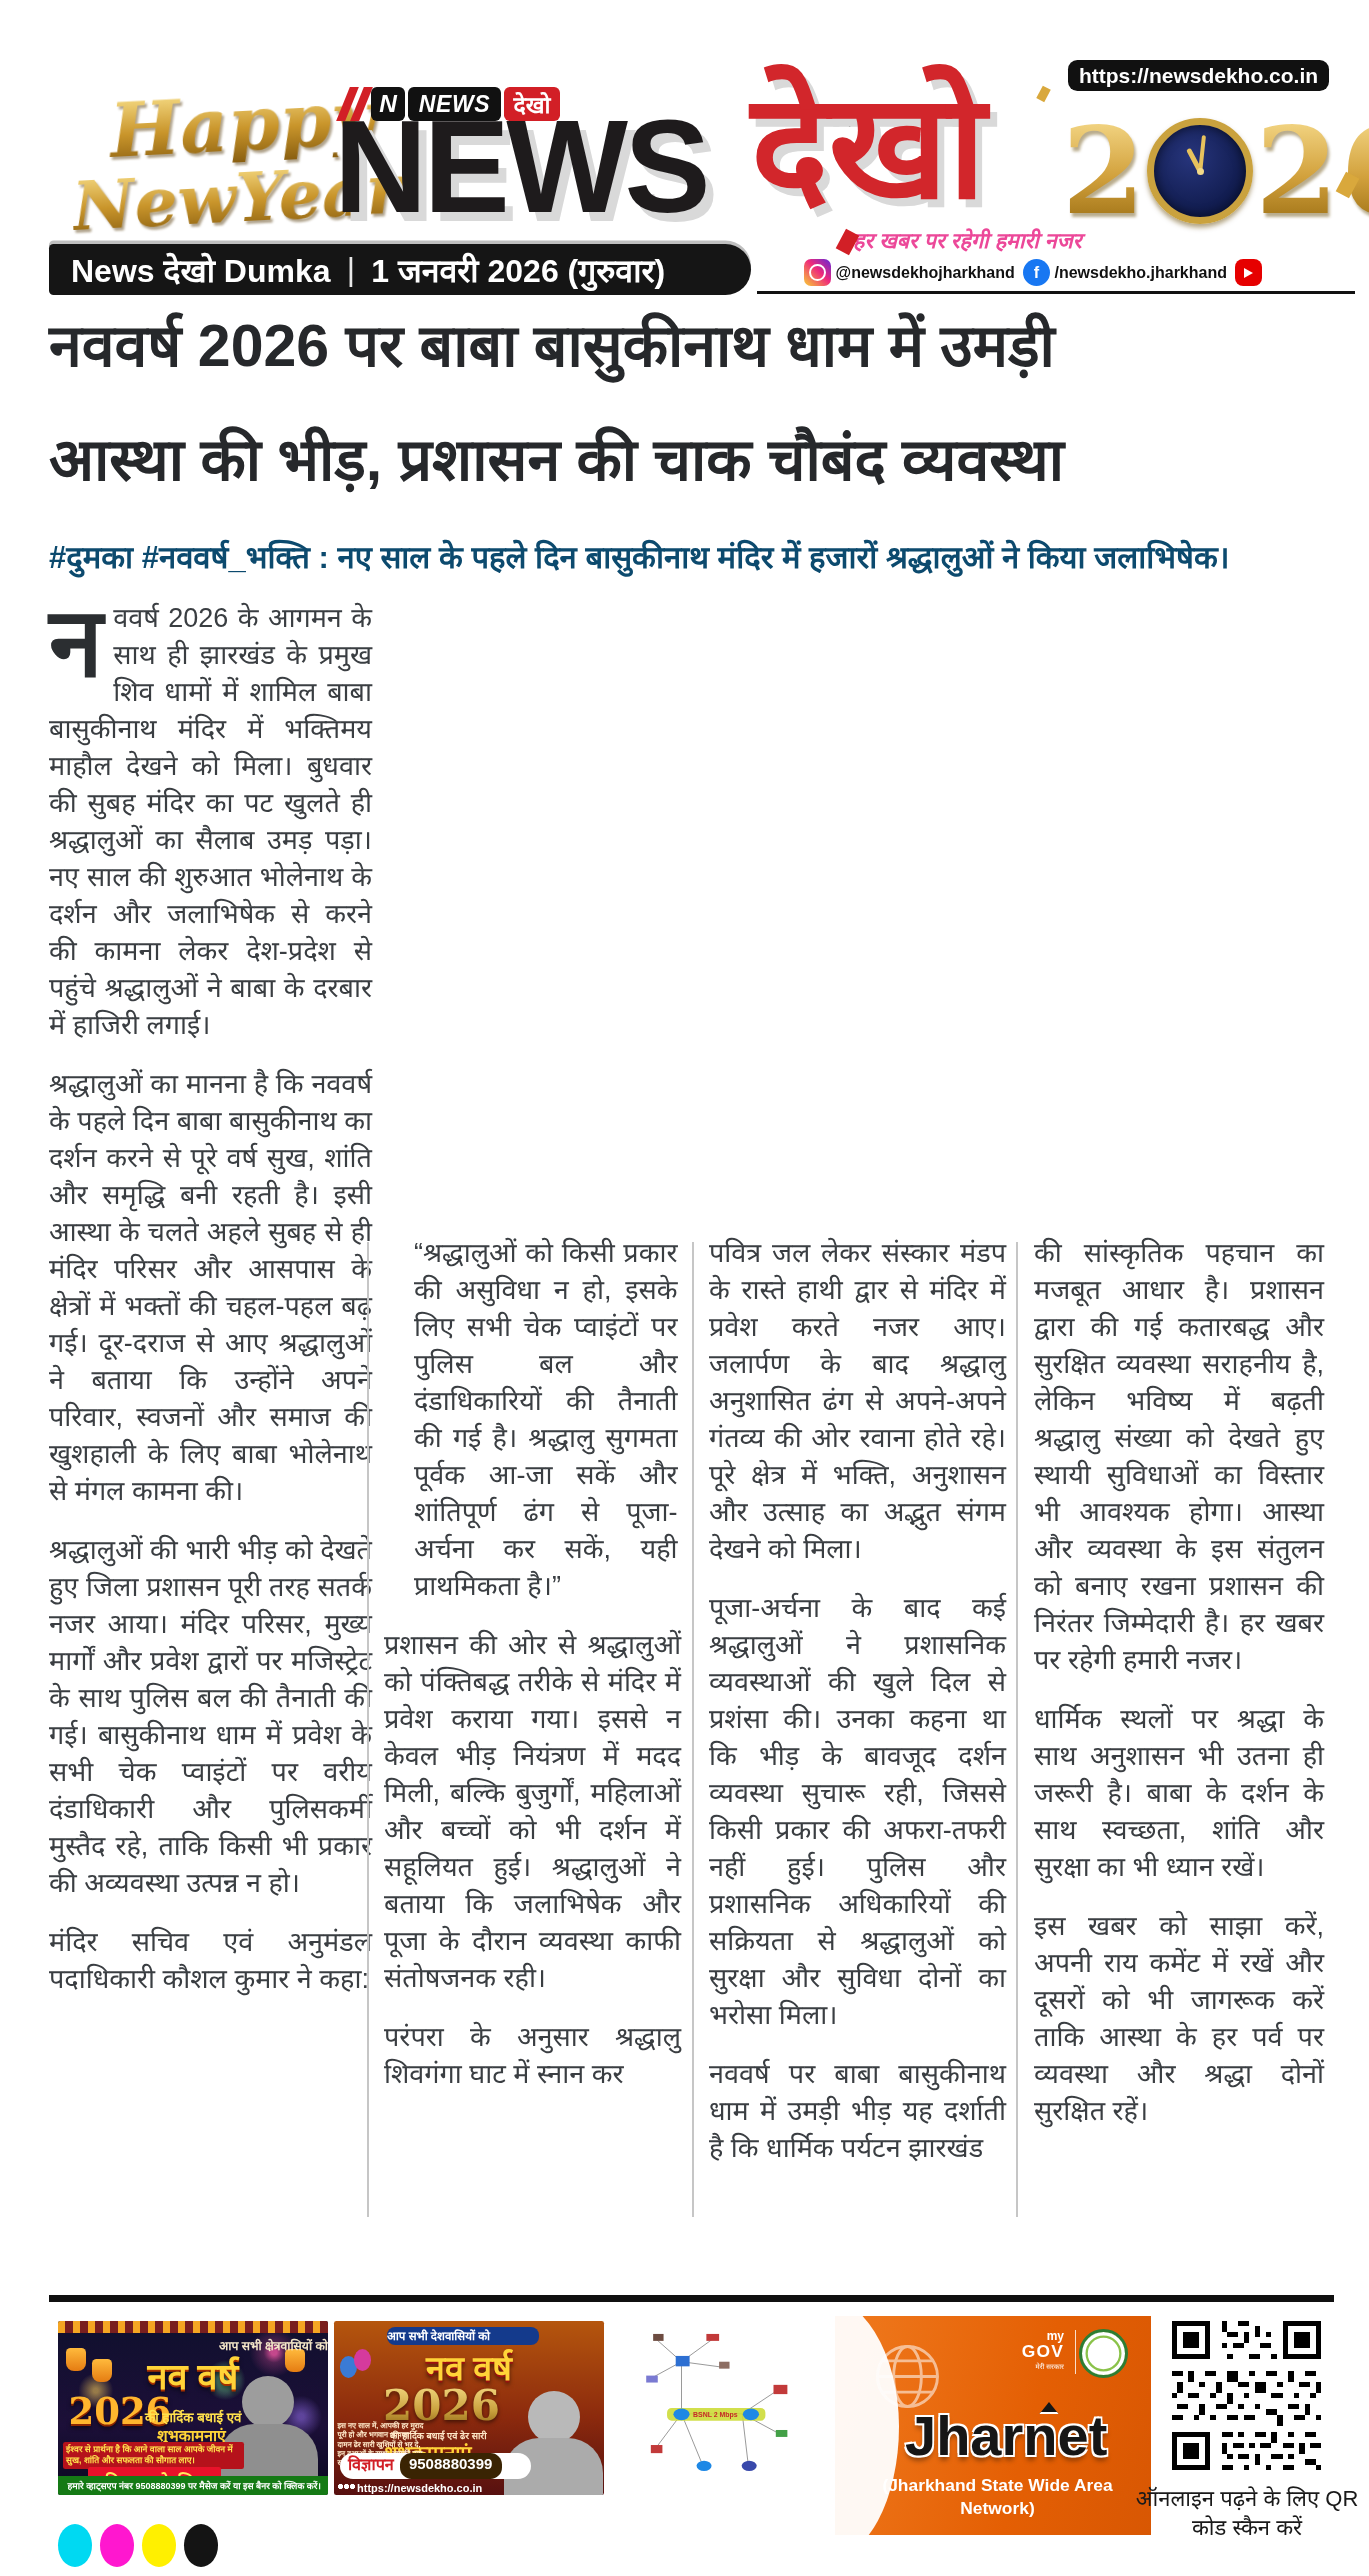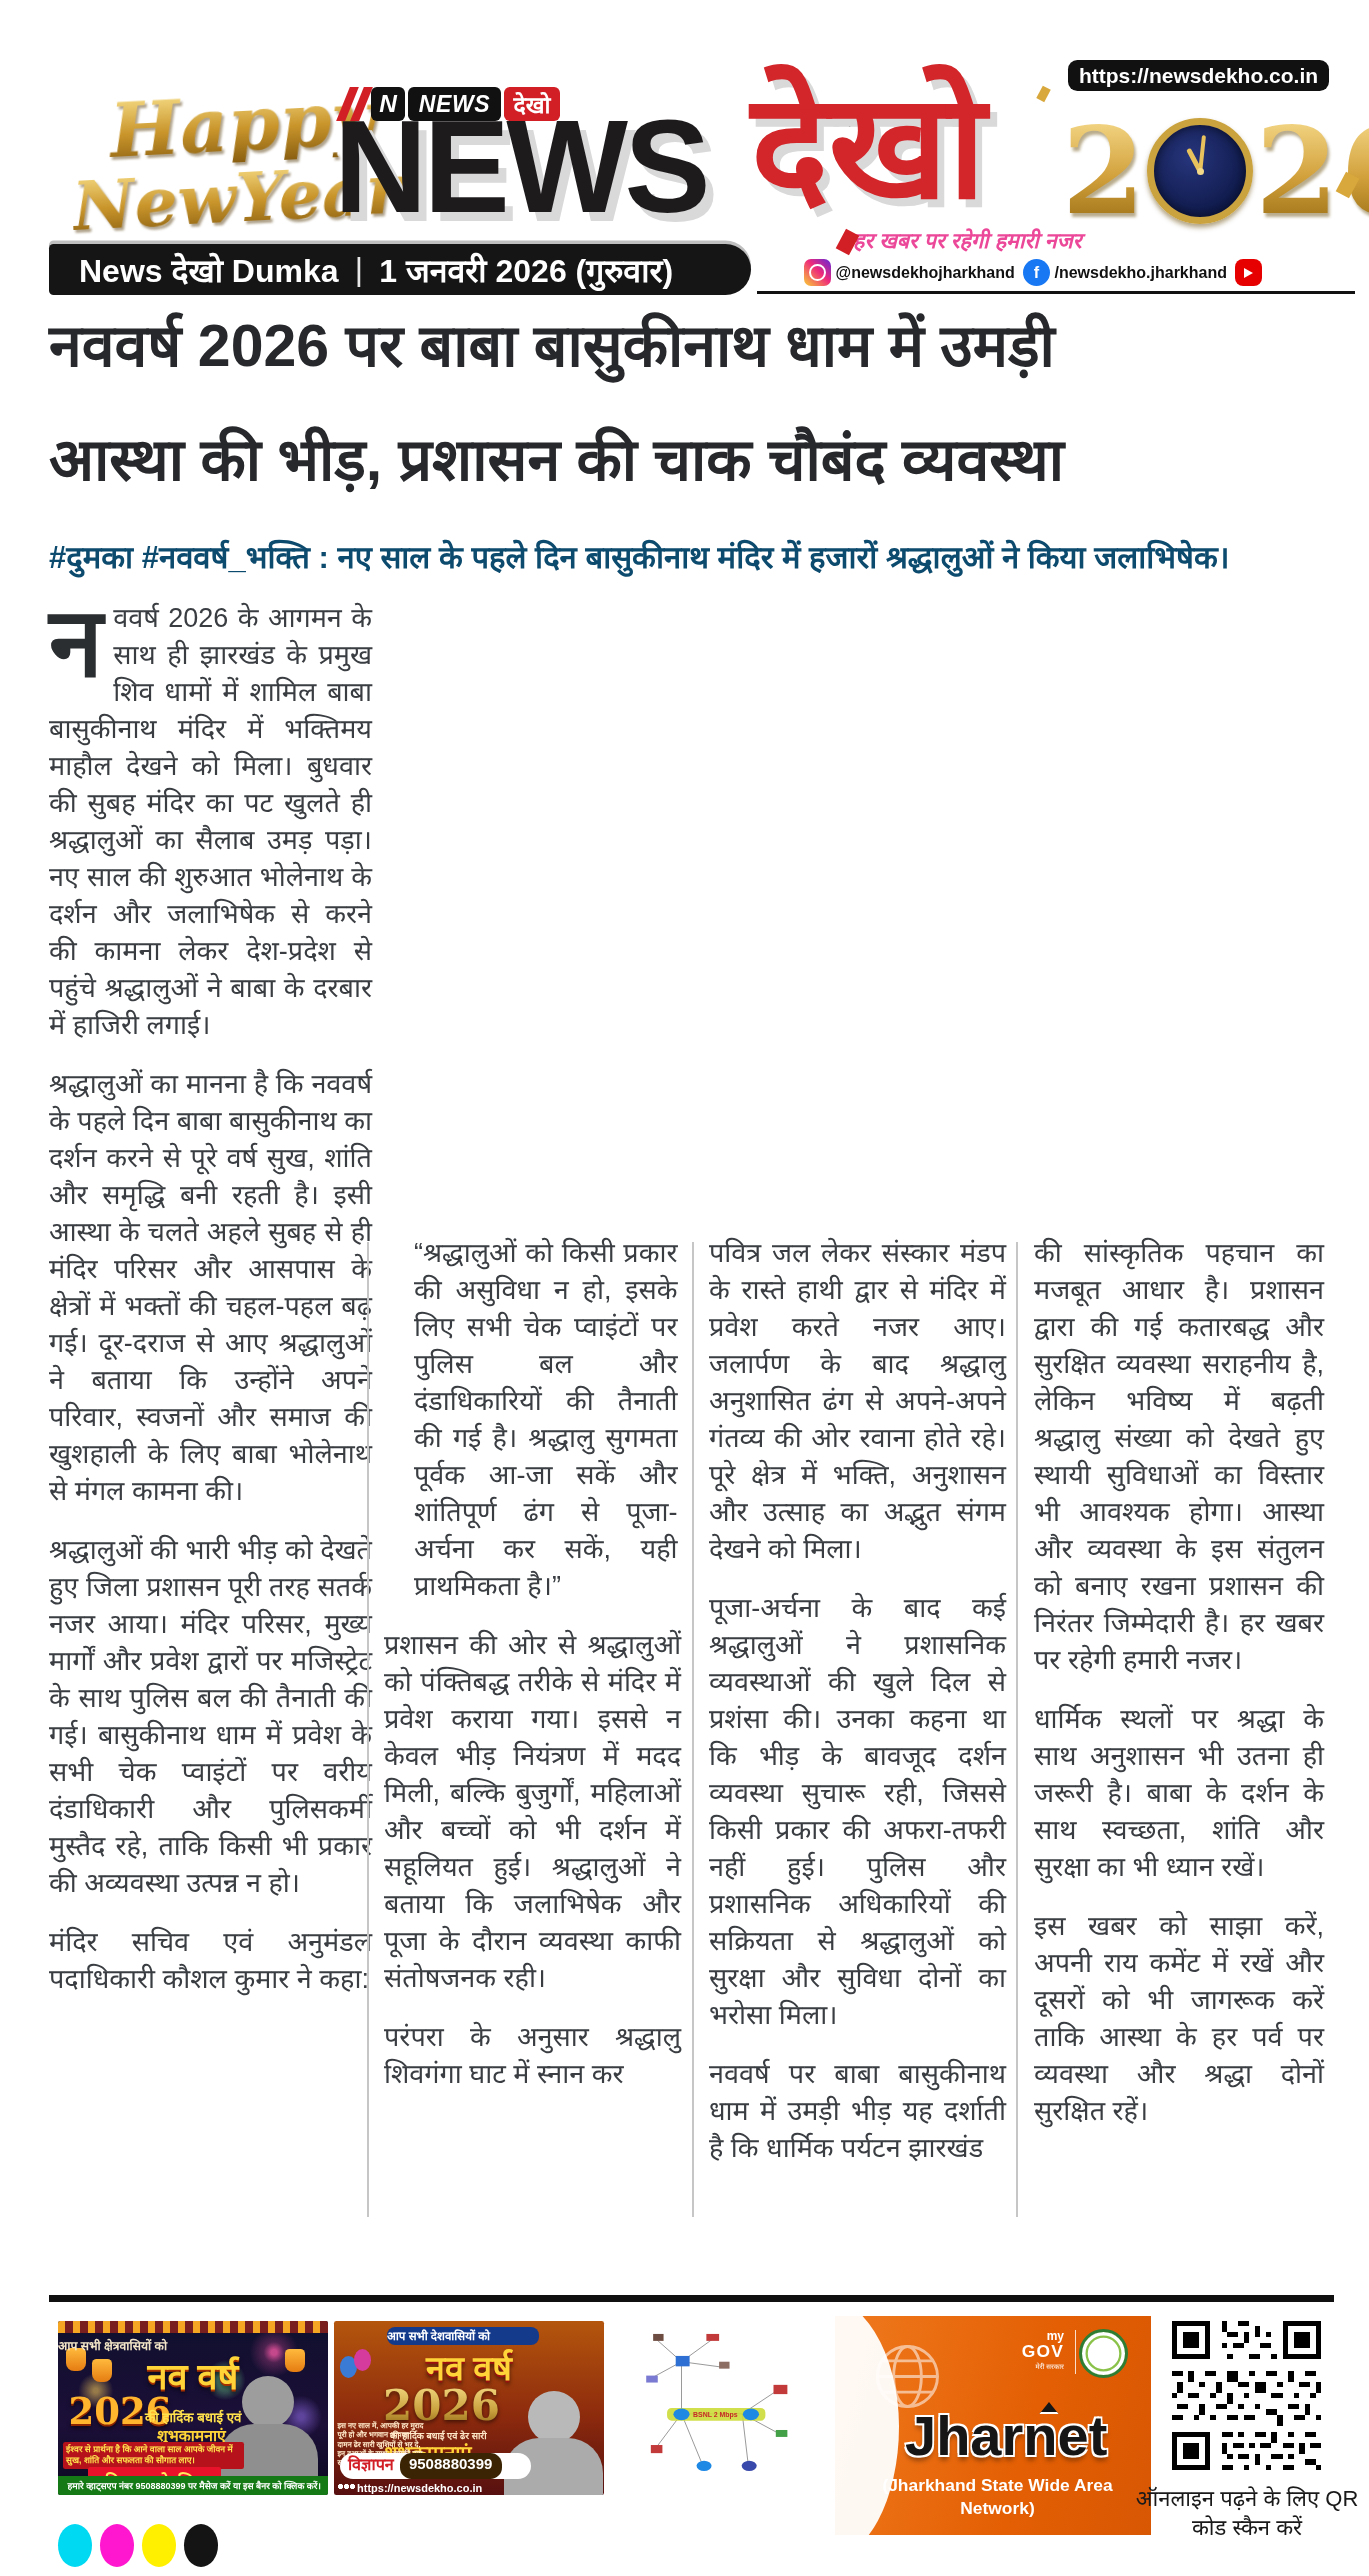--- a/index.html
+++ b/index.html
@@ -41,21 +41,21 @@
   .clock{width:92px;height:92px;border-radius:50%;background:radial-gradient(circle at 40% 35%, #27357c, #101b4d 70%);
     border:7px solid #caa23e;box-shadow:0 3.5px 5.8px rgba(100,70,0,.5), inset 0 0 10.4px rgba(0,0,0,.6);position:relative;}
   .clock .hand{position:absolute;left:50%;bottom:50%;transform-origin:50% 100%;background:#e7c25d;border-radius:2.3px;}
   .clock .h{width:4.6px;height:25.5px;transform:translateX(-50%) rotate(-28deg);}
   .clock .m{width:3.5px;height:36px;transform:translateX(-50%) rotate(6deg);}
   .clock .pin{position:absolute;left:50%;top:50%;width:7px;height:7px;margin:-3.5px 0 0 -3.5px;background:#f3d988;border-radius:50%;}
   .confetti{width:15px;height:22px;background:#d21f26;transform:rotate(28deg);}
   .confetti.gold{background:#d9a83c;}
 
   .date-bar{left:49px;top:244px;width:702px;height:51px;background:#151515;border-radius:4.6px 25.5px 25.5px 4.6px;
-    display:flex;align-items:center;gap:16.2px;padding-left:30px;box-sizing:border-box;
+    display:flex;align-items:center;gap:16.2px;padding-left:22px;box-sizing:border-box;
     box-shadow:0 -3.5px 0 rgba(0,0,0,.25);}
   .date-bar span{color:#fff;font-size:32px;font-weight:800;}
   .date-bar .sep{font-weight:400;opacity:.9;}
 
   .social-bar{left:804px;top:259px;width:551px;display:flex;align-items:center;gap:8.1px;}
   .social-item{display:flex;align-items:center;gap:4.6px;}
   .social-item .txt{font-size:16px;font-weight:700;color:#111;}
   .icon{width:27px;height:27px;border-radius:50%;display:flex;align-items:center;justify-content:center;
     color:#fff;font-weight:900;font-size:16.2px;flex:0 0 auto;}
   .ig{border-radius:7px;background:linear-gradient(45deg,#f9ce34,#ee2a7b 55%,#6228d7);}
@@ -118,21 +118,21 @@
 
   .ad1{left:58px;width:270px;
     background:
       radial-gradient(circle at 80% 18%, rgba(255,90,170,.75) 0 2.9px, rgba(255,90,170,.25) 10.4px, transparent 24.4px),
       radial-gradient(circle at 62% 34%, rgba(130,255,160,.6) 0 2.3px, transparent 20px),
       radial-gradient(circle at 14% 40%, rgba(255,210,90,.55) 0 2.3px, transparent 17.4px),
       radial-gradient(circle at 90% 55%, rgba(160,120,255,.5) 0 2.9px, transparent 21px),
       linear-gradient(180deg,#10102e,#1c0f38 60%,#090920);}
   .ad1 .diyarow{position:absolute;left:0;top:0;width:100%;height:11.6px;
     background:repeating-linear-gradient(90deg,#f5a623 0 7.5px,#7a1f1f 7.5px 15px);}
-  .ad1 .top-label{position:absolute;left:0;top:16.2px;width:100%;text-align:left;color:#f3e6c8;font-size:12.2px;font-weight:700;}
+  .ad1 .top-label{position:absolute;left:0;top:16.2px;width:100%;text-align:right;color:#f3e6c8;font-size:12.2px;font-weight:700;}
   .ad1 .title{position:absolute;left:0;top:30px;width:100%;text-align:center;font-size:36px;font-weight:900;
     color:#ffd438;text-shadow:0 1.7px 0 #a33000,0 3.5px 4.6px rgba(0,0,0,.6);}
   .ad1 .year{position:absolute;left:10.4px;top:68px;font-size:37px;font-weight:900;font-family:"DejaVu Serif", serif;
     color:#ffb62e;text-shadow:0 1.7px 0 #8c2500,0 3.5px 4.6px rgba(0,0,0,.6);}
   .ad1 .sub1{position:absolute;left:87px;top:87px;font-size:13.3px;font-weight:800;color:#ffe14d;}
   .ad1 .sub2{position:absolute;left:99px;top:103px;font-size:15.7px;font-weight:800;color:#ffd438;}
   .ad1 .blessing{position:absolute;left:4.6px;top:121px;width:174px;background:#b5121b;color:#ffe14d;
     font-size:8.7px;font-weight:700;padding:2.3px 3.5px;border-radius:2.3px;line-height:11px;}
   .ad1 .cta{position:absolute;left:30px;top:146px;width:133px;background:#e8122a;color:#ffe95e;text-align:center;
     font-size:17.4px;font-weight:900;padding:1.7px 0;border-radius:2.3px;}

